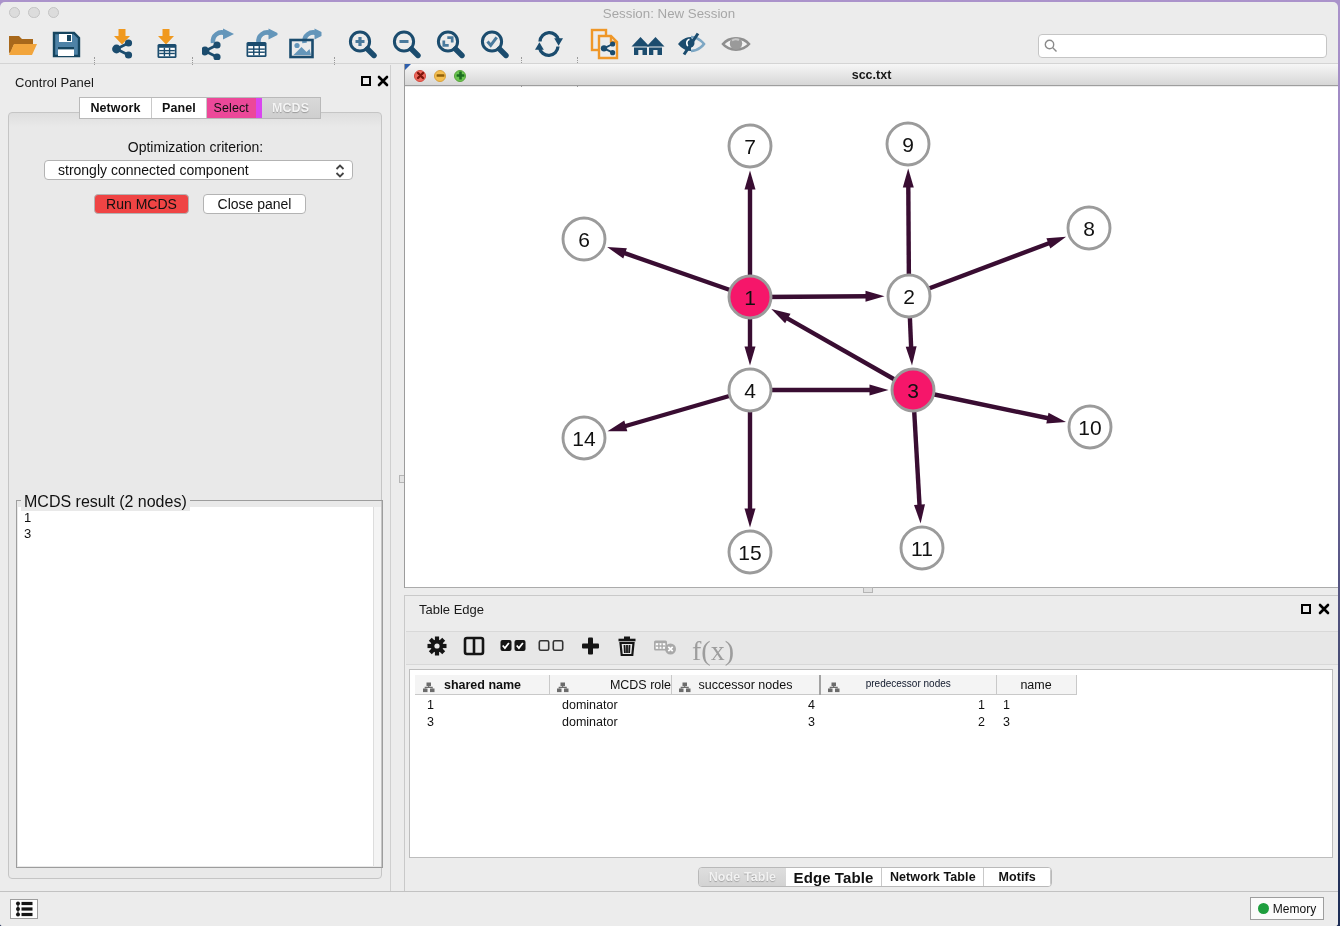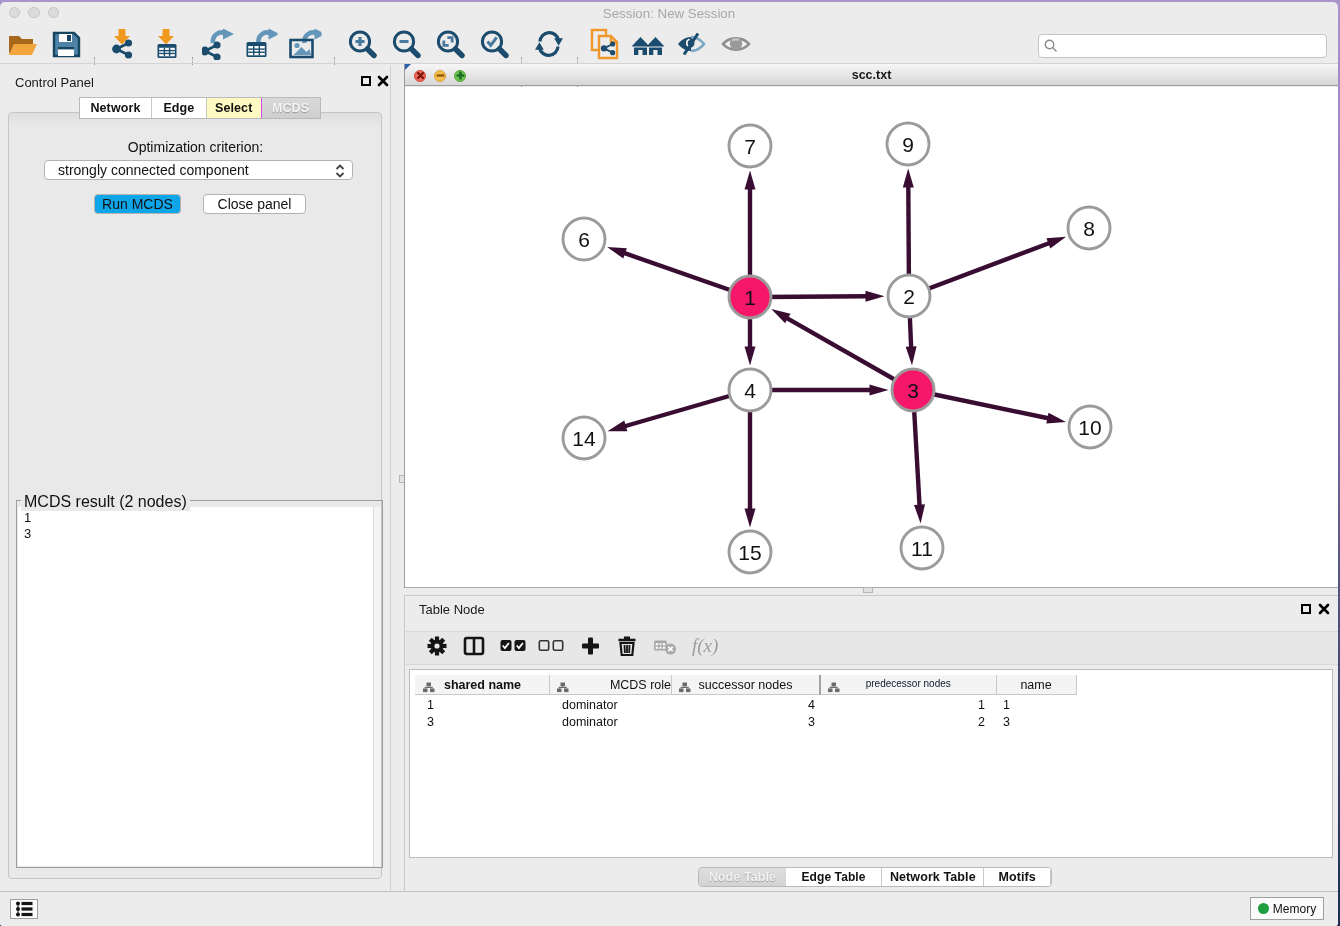--- a/index.html
+++ b/index.html
@@ -147,33 +147,33 @@
     </div>
     <div class="abs" style="left:0;top:63px;width:391px;bottom:35px;background:#ececec;border-right:1px solid #cfcfcf">
       <div class="abs" style="left:15px;top:10px;font-size:13px;color:#1a1a1a">Control Panel</div>
       <div class="abs" style="left:361px;top:11px;width:10px;height:10px;border:2px solid #000"></div>
       <svg width="12" height="12" viewBox="0 0 12 12" style="position:absolute;left:377px;top:10px">
         <path d="M2 2 L10 10 M10 2 L2 10" stroke="#000" stroke-width="2.6" stroke-linecap="round"></path>
       </svg>
       <div class="abs" style="left:8px;top:47px;right:8px;bottom:12px;border:1px solid #c5c5c5;border-radius:4px;background:linear-gradient(180deg,#dedede 0,#e9e9e9 14px)"></div>
       <div class="abs" style="left:79px;top:32px;width:241.5px;height:21.5px;border:1px solid #b9b9b9;border-radius:0;overflow:hidden;display:flex">
         <div style="width:72.5px;height:100%;display:flex;align-items:center;justify-content:center;font-size:12.5px;font-weight:700;letter-spacing:0.1px;background:#fff;color:#111;border-right:1px solid #c9c9c9">Network</div>
-        <div style="width:55.5px;height:100%;display:flex;align-items:center;justify-content:center;font-size:12.5px;font-weight:700;letter-spacing:0.1px;background:#fff;color:#111;border-right:1px solid #c9c9c9">Edge</div>
-        <div style="width:55px;height:100%;display:flex;align-items:center;justify-content:center;font-size:12.5px;font-weight:700;letter-spacing:0.1px;background:#fef9c3;color:#111;border-right:1px solid #d946ef">Select</div>
+        <div style="width:55.5px;height:100%;display:flex;align-items:center;justify-content:center;font-size:12.5px;font-weight:700;letter-spacing:0.1px;background:#fff;color:#111;border-right:1px solid #c9c9c9">Panel</div>
+        <div style="width:55px;height:100%;display:flex;align-items:center;justify-content:center;font-size:12.5px;font-weight:400;letter-spacing:0.1px;background:#ec4899;color:#111;border-right:6px solid #d946ef">Select</div>
         <div style="width:58.5px;height:100%;display:flex;align-items:center;justify-content:center;font-size:12.5px;font-weight:700;letter-spacing:0.1px;background:linear-gradient(#d9d9d9,#cfcfcf);color:#f4f4f4;text-shadow:0 1px 1px #9a9a9a">MCDS</div>
       </div>
       <div class="abs" style="left:0;top:74px;width:391px;text-align:center;font-size:14px;color:#111">Optimization criterion:</div>
       <div class="abs" style="left:44px;top:95px;width:309px;height:20px;background:#fff;border:1px solid #b3b3b3;border-radius:4px;">
         <span style="position:absolute;left:13px;top:1px;font-size:14px;color:#111">strongly connected component</span>
         <svg width="10" height="14" viewBox="0 0 10 14" style="position:absolute;right:7px;top:3px">
           <path d="M1.5 5 L5 1.5 L8.5 5" fill="none" stroke="#444" stroke-width="1.8"></path>
           <path d="M1.5 9 L5 12.5 L8.5 9" fill="none" stroke="#444" stroke-width="1.8"></path>
         </svg>
       </div>
-      <div class="abs" style="left:94px;top:129px;width:87px;height:20px;background:#0ea5e9;border:1px solid #b3b3b3;border-radius:4px;display:flex;align-items:center;justify-content:center;font-size:14px;color:#111">Run MCDS</div>
+      <div class="abs" style="left:94px;top:129px;width:95px;height:20px;background:#ef4444;border:1px solid #b3b3b3;border-radius:4px;display:flex;align-items:center;justify-content:center;font-size:14px;color:#111">Run MCDS</div>
       <div class="abs" style="left:203px;top:129px;width:103px;height:20px;background:#fff;border:1px solid #b3b3b3;border-radius:4px;display:flex;align-items:center;justify-content:center;font-size:14px;color:#111">Close panel</div>
       <div class="abs" style="left:16px;top:435px;width:367px;height:368px;border:1px solid #9d9d9d">
         <div class="abs" style="left:1px;top:6px;right:1px;bottom:1px;background:#fff">
           <div style="padding:3px 0 0 6px;font-size:13px;line-height:16px;color:#111">1<br>3</div>
           <div class="abs" style="top:0;right:0;width:8px;bottom:0;background:#f4f4f4;border-left:1px solid #ddd"></div>
         </div>
         <div class="abs" style="left:4px;top:-8px;background:#e9e9e9;padding:0 3px;font-size:16px;color:#111;z-index:3">MCDS result (2 nodes)</div>
       </div>
     </div>
     <div class="abs" style="left:399px;top:473px;width:6px;height:8px;background:#e3e3e3;border:1px solid #b5b5b5"></div>
@@ -247,21 +247,21 @@
           <text x="517" y="461" text-anchor="middle" dominant-baseline="central" font-family="Liberation Sans, sans-serif" font-size="21" fill="#111">11</text>
           <circle cx="179" cy="351" r="21" fill="#ffffff" stroke="#9b9b9b" stroke-width="2.9"></circle>
           <text x="179" y="351" text-anchor="middle" dominant-baseline="central" font-family="Liberation Sans, sans-serif" font-size="21" fill="#111">14</text>
           <circle cx="345" cy="465" r="21" fill="#ffffff" stroke="#9b9b9b" stroke-width="2.9"></circle>
           <text x="345" y="465" text-anchor="middle" dominant-baseline="central" font-family="Liberation Sans, sans-serif" font-size="21" fill="#111">15</text>
         </svg>
       </div>
     </div>
     <div class="abs" style="left:863px;top:585px;width:10px;height:6px;background:#e0e0e0;border:1px solid #b5b5b5"></div>
     <div class="abs" style="left:404px;top:593px;right:0;height:296px;background:#ececec;border-left:1px solid #c9c9c9;border-top:1px solid #c9c9c9">
-      <div class="abs" style="left:14px;top:6px;font-size:13px;color:#1a1a1a">Table Node</div>
+      <div class="abs" style="left:14px;top:6px;font-size:13px;color:#1a1a1a">Table Edge</div>
       <div class="abs" style="left:896px;top:8px;width:10px;height:10px;border:2px solid #000"></div>
       <svg width="12" height="12" viewBox="0 0 12 12" style="position:absolute;left:913px;top:7px">
         <path d="M2 2 L10 10 M10 2 L2 10" stroke="#000" stroke-width="2.6" stroke-linecap="round"></path>
       </svg>
       <div class="abs" style="left:1px;top:35px;right:0;height:34px;background:#e7e7e7;border-top:1px solid #d8d8d8;border-bottom:1px solid #d8d8d8">
         <div style="position:absolute;left:31px;top:16px;transform:translate(-50%,-50%)"><svg width="20" height="20" viewBox="0 0 20 20" style="">
             <g transform="translate(10,10)">
               <rect x="-2.1" y="-9.5" width="4.2" height="5" transform="rotate(0)" fill="#151515"></rect>
               <rect x="-2.1" y="-9.5" width="4.2" height="5" transform="rotate(45)" fill="#151515"></rect>
               <rect x="-2.1" y="-9.5" width="4.2" height="5" transform="rotate(90)" fill="#151515"></rect>
@@ -302,21 +302,21 @@
           </svg></div>
         <div style="position:absolute;left:259px;top:16px;transform:translate(-50%,-50%)"><svg width="24" height="19" viewBox="0 0 24 19" style="">
             <rect x="1" y="4" width="13" height="10" rx="1.5" fill="#a9a9a9"></rect>
             <rect x="2.7" y="6.7" width="9.6" height="5.6" fill="#fff"></rect>
             <rect x="5.2" y="6.7" width="1.4" height="5.6" fill="#a9a9a9"></rect>
             <rect x="8.4" y="6.7" width="1.4" height="5.6" fill="#a9a9a9"></rect>
             <rect x="2.7" y="8.8" width="9.6" height="1.4" fill="#a9a9a9"></rect>
             <circle cx="17.5" cy="12.5" r="5.5" fill="#a9a9a9"></circle>
             <path d="M15.3 10.3 l4.4 4.4 M19.7 10.3 l-4.4 4.4" stroke="#fff" stroke-width="1.7"></path>
           </svg></div>
-        <div class="abs" style="left:286px;top:3px;font-family:'Liberation Serif',serif;font-style:italic;font-size:19px;color:#9d9d9d">f(x)</div>
+        <div class="abs" style="left:286px;top:3px;font-family:'Liberation Serif',serif;font-size:28px;color:#9d9d9d">f(x)</div>
       </div>
       <div class="abs" style="left:4px;top:73px;width:924px;height:189px;background:#fff;border:1px solid #bdbdbd">
         <div class="abs" style="left:5px;top:5px;height:20px;width:662px;background:#f4f4f4;border-bottom:1px solid #c9c9c9">
           <div style="position:absolute;left:1px;top:0;width:134px;height:20px;border-right:1px solid #c9c9c9;font-weight:bold;">
             <span style="position:absolute;left:7px;top:4px"><svg width="12" height="11" viewBox="0 0 12 11" style="">
                 <rect x="3.5" y="0.5" width="4.5" height="3.6" fill="#6b6b6b"></rect>
                 <rect x="0" y="6.5" width="4.5" height="3.6" fill="#6b6b6b"></rect>
                 <rect x="7" y="6.5" width="4.5" height="3.6" fill="#6b6b6b"></rect>
                 <path d="M5.7 4 v1.4 M2.2 6.4 V5.4 h7 v1" stroke="#6b6b6b" stroke-width="1.1" fill="none"></path>
               </svg></span>
@@ -363,21 +363,21 @@
         <div class="abs" style="left:5px;top:44.5px;width:662px;height:16px;font-size:12.5px;color:#111">
           <span style="position:absolute;left:12px">3</span>
           <span style="position:absolute;left:147px">dominator</span>
           <span style="position:absolute;left:330px;width:70px;text-align:right">3</span>
           <span style="position:absolute;left:500px;width:70px;text-align:right">2</span>
           <span style="position:absolute;left:588px">3</span>
         </div>
       </div>
       <div class="abs" style="left:293px;top:271px;width:354px;height:20px;border:1px solid #b9b9b9;border-radius:4px;overflow:hidden;display:flex">
         <div style="width:90px;height:100%;display:flex;align-items:center;justify-content:center;font-size:12.5px;font-weight:700;letter-spacing:0.1px;background:linear-gradient(#dedede,#d3d3d3);color:#f2f2f2;text-shadow:0 1px 1px #a0a0a0">Node Table</div>
-        <div style="width:100px;height:100%;display:flex;align-items:center;justify-content:center;font-size:12px;font-weight:700;letter-spacing:0.1px;background:#fff;color:#111;border-right:1px solid #c9c9c9">Edge Table</div>
+        <div style="width:100px;height:100%;display:flex;align-items:center;justify-content:center;font-size:15px;font-weight:700;letter-spacing:0.1px;background:#fff;color:#111;border-right:1px solid #c9c9c9">Edge Table</div>
         <div style="width:106px;height:100%;display:flex;align-items:center;justify-content:center;font-size:12.5px;font-weight:700;letter-spacing:0.1px;background:#fff;color:#111;border-right:1px solid #c9c9c9">Network Table</div>
         <div style="width:69px;height:100%;display:flex;align-items:center;justify-content:center;font-size:12.5px;font-weight:700;letter-spacing:0.1px;background:#fff;color:#111;border-right:1px solid #c9c9c9">Motifs</div>
       </div>
     </div>
     <div class="abs" style="left:0;right:0;bottom:0;height:35px;border-top:1px solid #c2c2c2;background:#ececec">
       <div class="abs" style="left:10px;top:7px;width:28px;height:20px;background:#fdfdfd;border:1px solid #9e9e9e;display:flex;align-items:center;justify-content:center">
         <svg width="20" height="18" viewBox="0 0 20 18" style="">
           <circle cx="4" cy="3.5" r="2" fill="#151515"></circle>
           <rect x="7.5" y="1.9" width="11" height="3.2" fill="#151515"></rect>
           <circle cx="4" cy="9" r="2" fill="#151515"></circle>

